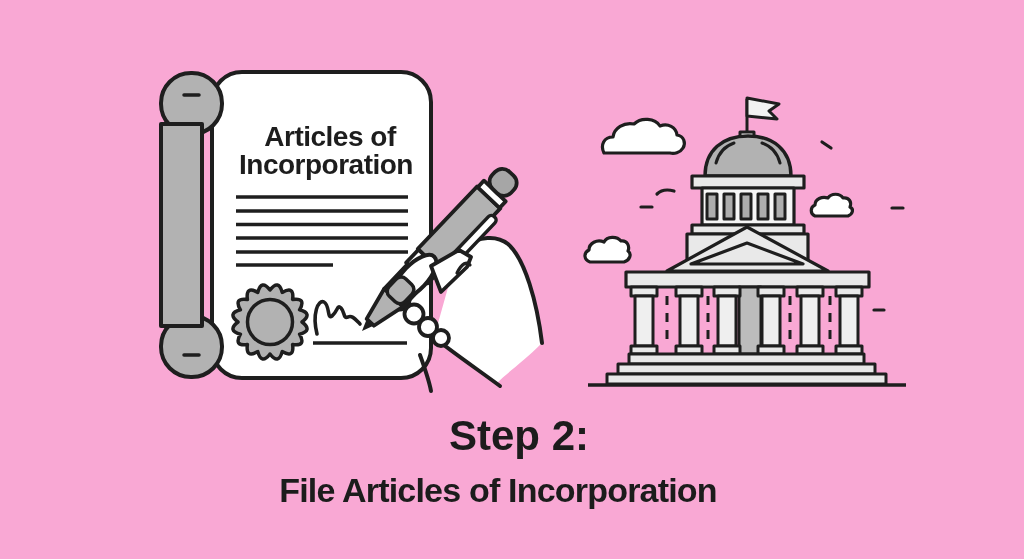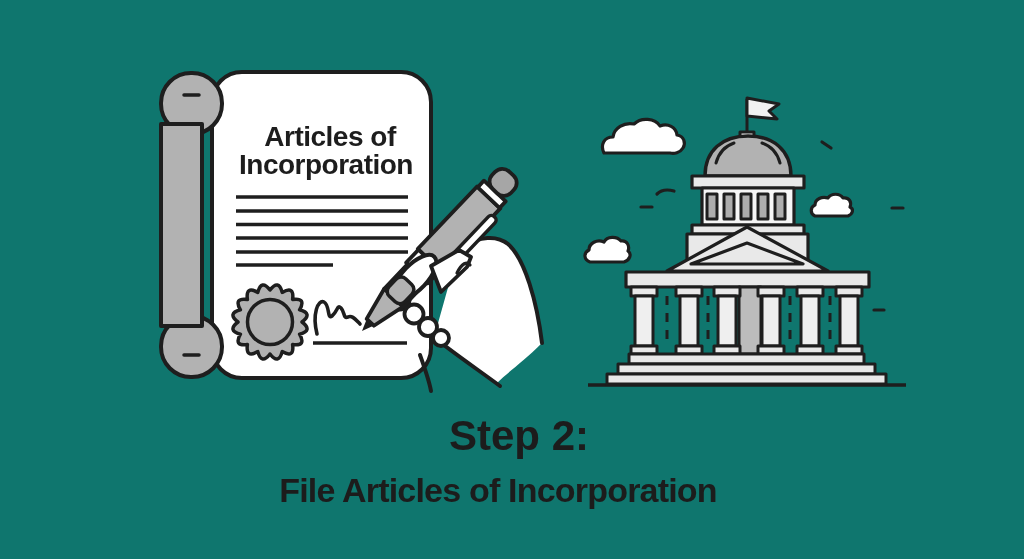--- a/index.html
+++ b/index.html
@@ -1,19 +1,19 @@
 <!DOCTYPE html>
 <html><head>
 <meta charset="utf-8">
 <style>
   html,body{margin:0;padding:0;background:#ffffff;}
   .canvas{
     position:relative;
     width:1024px;height:559px;
-    background:#0f766e;
+    background:#f9a8d4;
     overflow:hidden;
     font-family:"Liberation Sans", sans-serif;
     text-decoration:underline;
   }
   .illustration{position:absolute;}
   .caption{
     position:absolute;left:0;width:1024px;
     text-align:center;color:#1c1c1c;font-weight:bold;
   }
   .caption.step-label{

